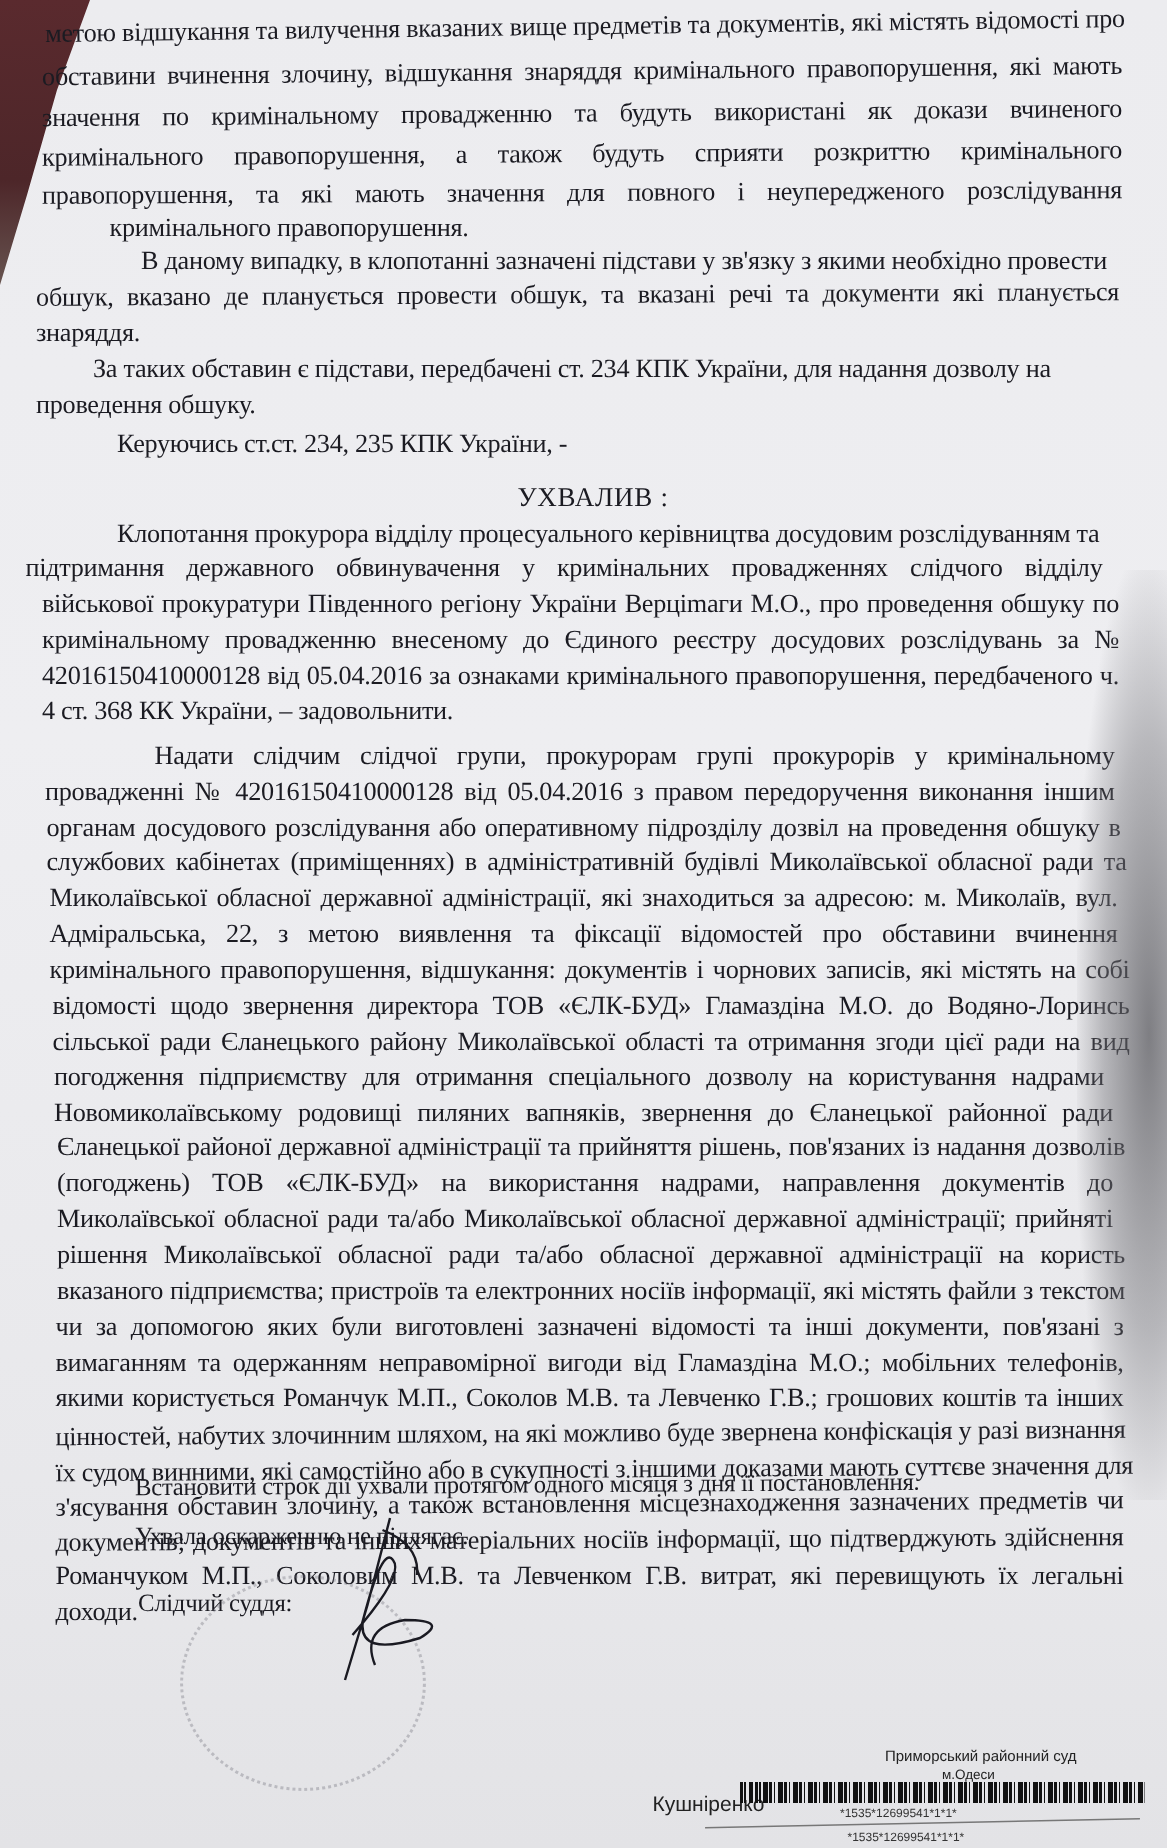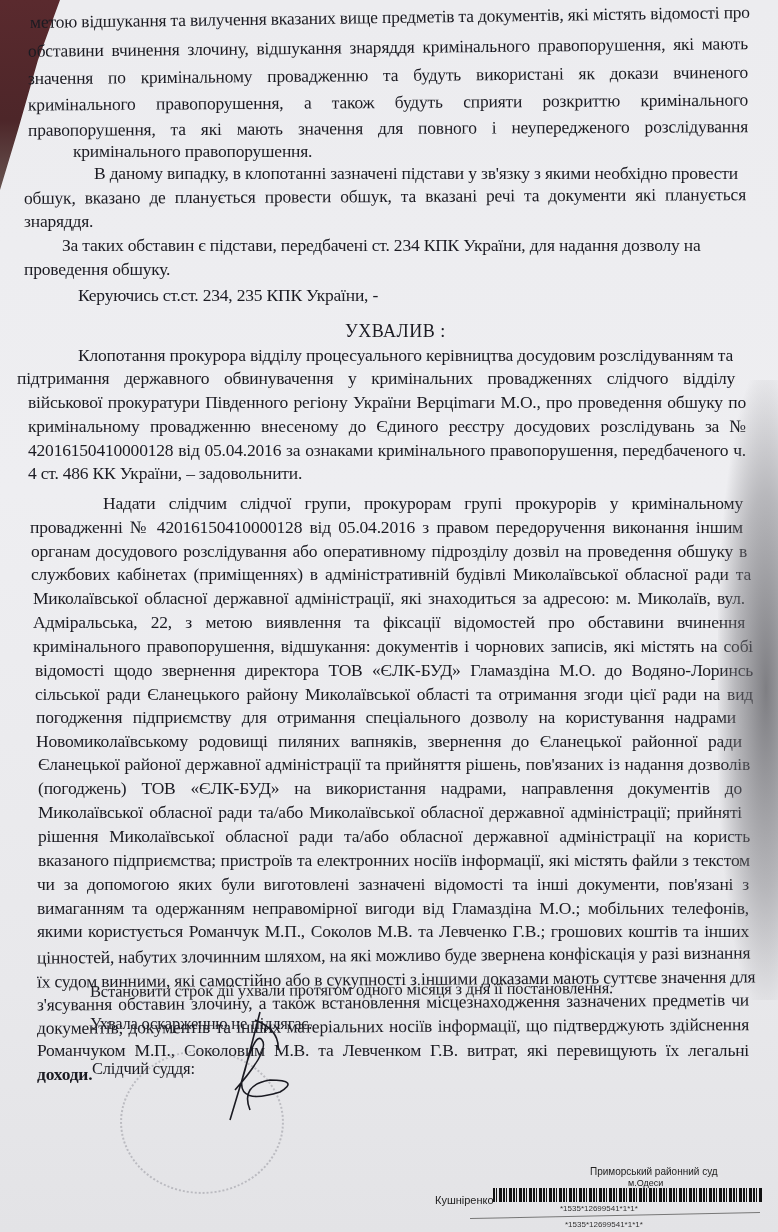--- a/index.html
+++ b/index.html
@@ -30,21 +30,21 @@
   .j { text-align: justify; text-align-last: justify; }
   .heading { font-size: 18px; letter-spacing: 0.5px; }
   .signature { position: absolute; left: 200px; top: 1010px; width: 100px; height: 120px; }
   .stamp {
     position: absolute; left: 120px; top: 1050px; width: 160px; height: 140px;
     border: 2px dotted rgba(110,110,120,0.35); border-radius: 50%;
   }
   .barcode-block { position: absolute; left: 430px; top: 1160px; width: 340px; height: 72px; }
   .court-name { position: absolute; left: 160px; top: 6px; font-family: "Liberation Sans", sans-serif; font-size: 10px; color: #222; }
   .court-city { position: absolute; left: 198px; top: 18px; font-family: "Liberation Sans", sans-serif; font-size: 9px; color: #222; text-align: right; }
-  .clerk { position: absolute; left: 5px; top: 34px; font-family: "Liberation Sans", sans-serif; font-size: 11px; color: #222; }
+  .clerk { position: absolute; left: 5px; top: 34px; font-family: "Liberation Sans", sans-serif; font-size: 14px; color: #222; }
   .bars {
     position: absolute; left: 63px; top: 28px; width: 270px; height: 14px;
     background: repeating-linear-gradient(90deg, #111 0 2px, transparent 2px 3px, #111 3px 4px, transparent 4px 6px, #111 6px 9px, transparent 9px 10px);
   }
   .code1 { position: absolute; left: 130px; top: 44px; font-family: "Liberation Sans", sans-serif; font-size: 8px; color: #333; }
   .code2 { position: absolute; left: 135px; top: 60px; font-family: "Liberation Sans", sans-serif; font-size: 8px; color: #333; }
   .rule { position: absolute; left: 40px; top: 55px; width: 290px; height: 1px; background: #777; transform: rotate(-1.2deg); }
 </style>
 </head>
 <body>
@@ -70,21 +70,21 @@
 
   <div class="line" style="left:78px;top:284px;">Керуючись ст.ст. 234, 235 КПК України, -</div>
 
   <div class="line heading" style="left:345px;top:320px;">УХВАЛИВ :</div>
 
   <div class="line" style="left:78px;top:344px;">Клопотання прокурора відділу процесуального керівництва досудовим розслідуванням та</div>
   <div class="line j" style="left:17px;top:367px;width:718px;">підтримання державного обвинувачення у кримінальних провадженнях слідчого відділу</div>
   <div class="line j" style="left:28px;top:391px;width:718px;">військової прокуратури Південного регіону України Верціmаги М.О., про проведення обшуку по</div>
   <div class="line j" style="left:28px;top:415px;width:718px;">кримінальному провадженню внесеному до Єдиного реєстру досудових розслідувань за №</div>
   <div class="line j" style="left:28px;top:439px;width:718px;">42016150410000128 від 05.04.2016 за ознаками кримінального правопорушення, передбаченого ч.</div>
-  <div class="line" style="left:28px;top:462px;">4 ст. 486 КК України, – задовольнити.</div>
+  <div class="line" style="left:28px;top:462px;">4 ст. 368 КК України, – задовольнити.</div>
 
   <div class="line j" style="left:103px;top:492px;width:640px;">Надати слідчим слідчої групи, прокурорам групі прокурорів у кримінальному</div>
   <div class="line j" style="left:30px;top:516px;width:713px;">провадженні № 42016150410000128 від 05.04.2016 з правом передоручення виконання іншим</div>
   <div class="line j" style="left:31px;top:540px;width:716px;">органам досудового розслідування або оперативному підрозділу дозвіл на проведення обшуку в</div>
   <div class="line j" style="left:31px;top:563px;width:720px;">службових кабінетах (приміщеннях) в адміністративній будівлі Миколаївської обласної ради та</div>
   <div class="line j" style="left:33px;top:587px;width:712px;">Миколаївської обласної державної адміністрації, які знаходиться за адресою: м. Миколаїв, вул.</div>
   <div class="line j" style="left:33px;top:611px;width:712px;">Адміральська, 22, з метою виявлення та фіксації відомостей про обставини вчинення</div>
   <div class="line j" style="left:33px;top:635px;width:720px;">кримінального правопорушення, відшукання: документів і чорнових записів, які містять на собі</div>
   <div class="line j" style="left:35px;top:659px;width:718px;">відомості щодо звернення директора ТОВ «ЄЛК-БУД» Гламаздіна М.О. до Водяно-Лоринсь</div>
   <div class="line j" style="left:35px;top:683px;width:718px;">сільської ради Єланецького району Миколаївської області та отримання згоди цієї ради на вид</div>
@@ -96,21 +96,21 @@
   <div class="line j" style="left:38px;top:825px;width:712px;">рішення Миколаївської обласної ради та/або обласної державної адміністрації на користь</div>
   <div class="line j" style="left:38px;top:849px;width:712px;">вказаного підприємства; пристроїв та електронних носіїв інформації, які містять файли з текстом</div>
   <div class="line j" style="left:37px;top:873px;width:712px;">чи за допомогою яких були виготовлені зазначені відомості та інші документи, пов'язані з</div>
   <div class="line j" style="left:37px;top:897px;width:712px;">вимаганням та одержанням неправомірної вигоди від Гламаздіна М.О.; мобільних телефонів,</div>
   <div class="line j" style="left:37px;top:920px;width:712px;">якими користується Романчук М.П., Соколов М.В. та Левченко Г.В.; грошових коштів та інших</div>
   <div class="line j" style="left:37px;top:944px;width:712px;transform:rotate(-0.4deg);">цінностей, набутих злочинним шляхом, на які можливо буде звернена конфіскація у разі визнання</div>
   <div class="line j" style="left:37px;top:968px;width:712px;transform:rotate(-0.4deg);">їх судом винними, які самостійно або в сукупності з іншими доказами мають суттєве значення для</div>
   <div class="line j" style="left:37px;top:991px;width:712px;transform:rotate(-0.4deg);">з'ясування обставин злочину, а також встановлення місцезнаходження зазначених предметів чи</div>
   <div class="line j" style="left:37px;top:1015px;width:712px;transform:rotate(-0.3deg);">документів; документів та інших матеріальних носіїв інформації, що підтверджують здійснення</div>
   <div class="line j" style="left:37px;top:1039px;width:712px;">Романчуком М.П., Соколовим М.В. та Левченком Г.В. витрат, які перевищують їх легальні</div>
-  <div class="line" style="left:37px;top:1063px;font-weight:bold;">доходи.</div>
+  <div class="line" style="left:37px;top:1063px;">доходи.</div>
 </div>
 
 <div class="text" style="top:0;">
   <div class="line" style="left:90px;top:979px;transform:rotate(-0.4deg);font-size:16.5px;">Встановити строк дії ухвали протягом одного місяця з дня її постановлення.</div>
   <div class="line" style="left:90px;top:1013px;font-size:16.5px;">Ухвала оскарженню не підлягає.</div>
   <div class="line" style="left:92px;top:1058px;font-size:16.5px;">Слідчий суддя:</div>
 </div>
 
 <div class="stamp"></div>
 <svg class="signature" viewBox="0 0 100 120">

